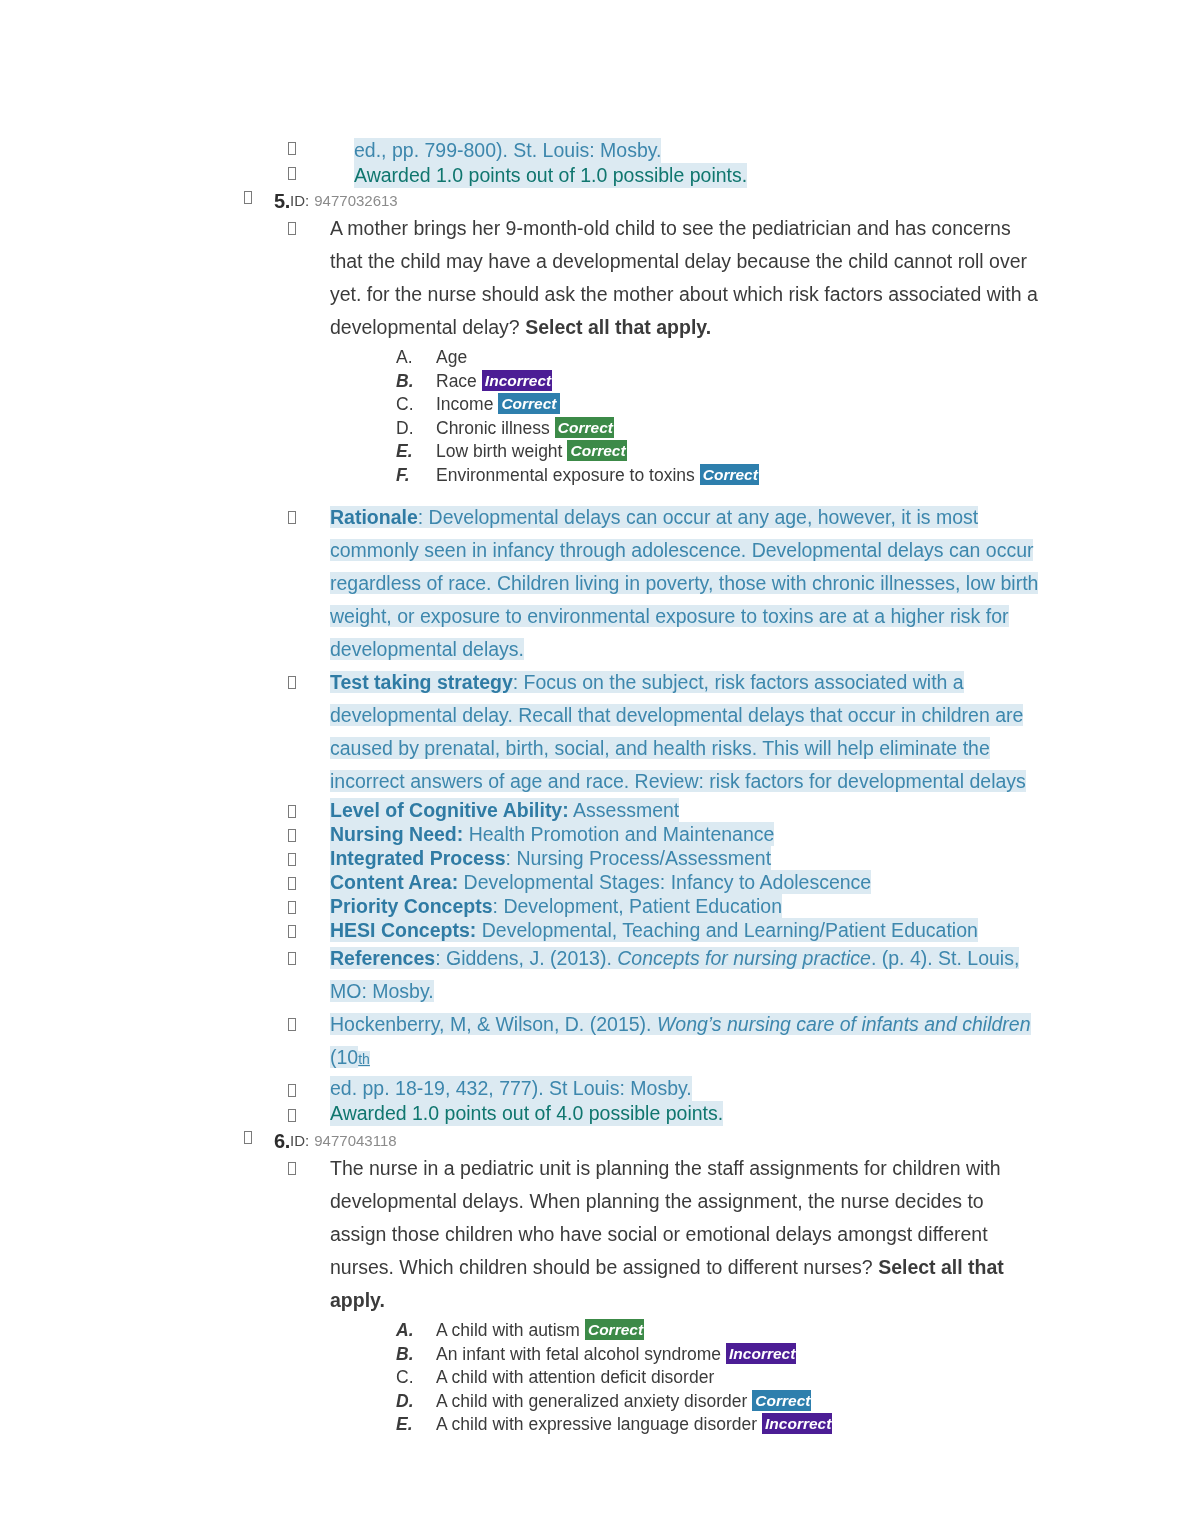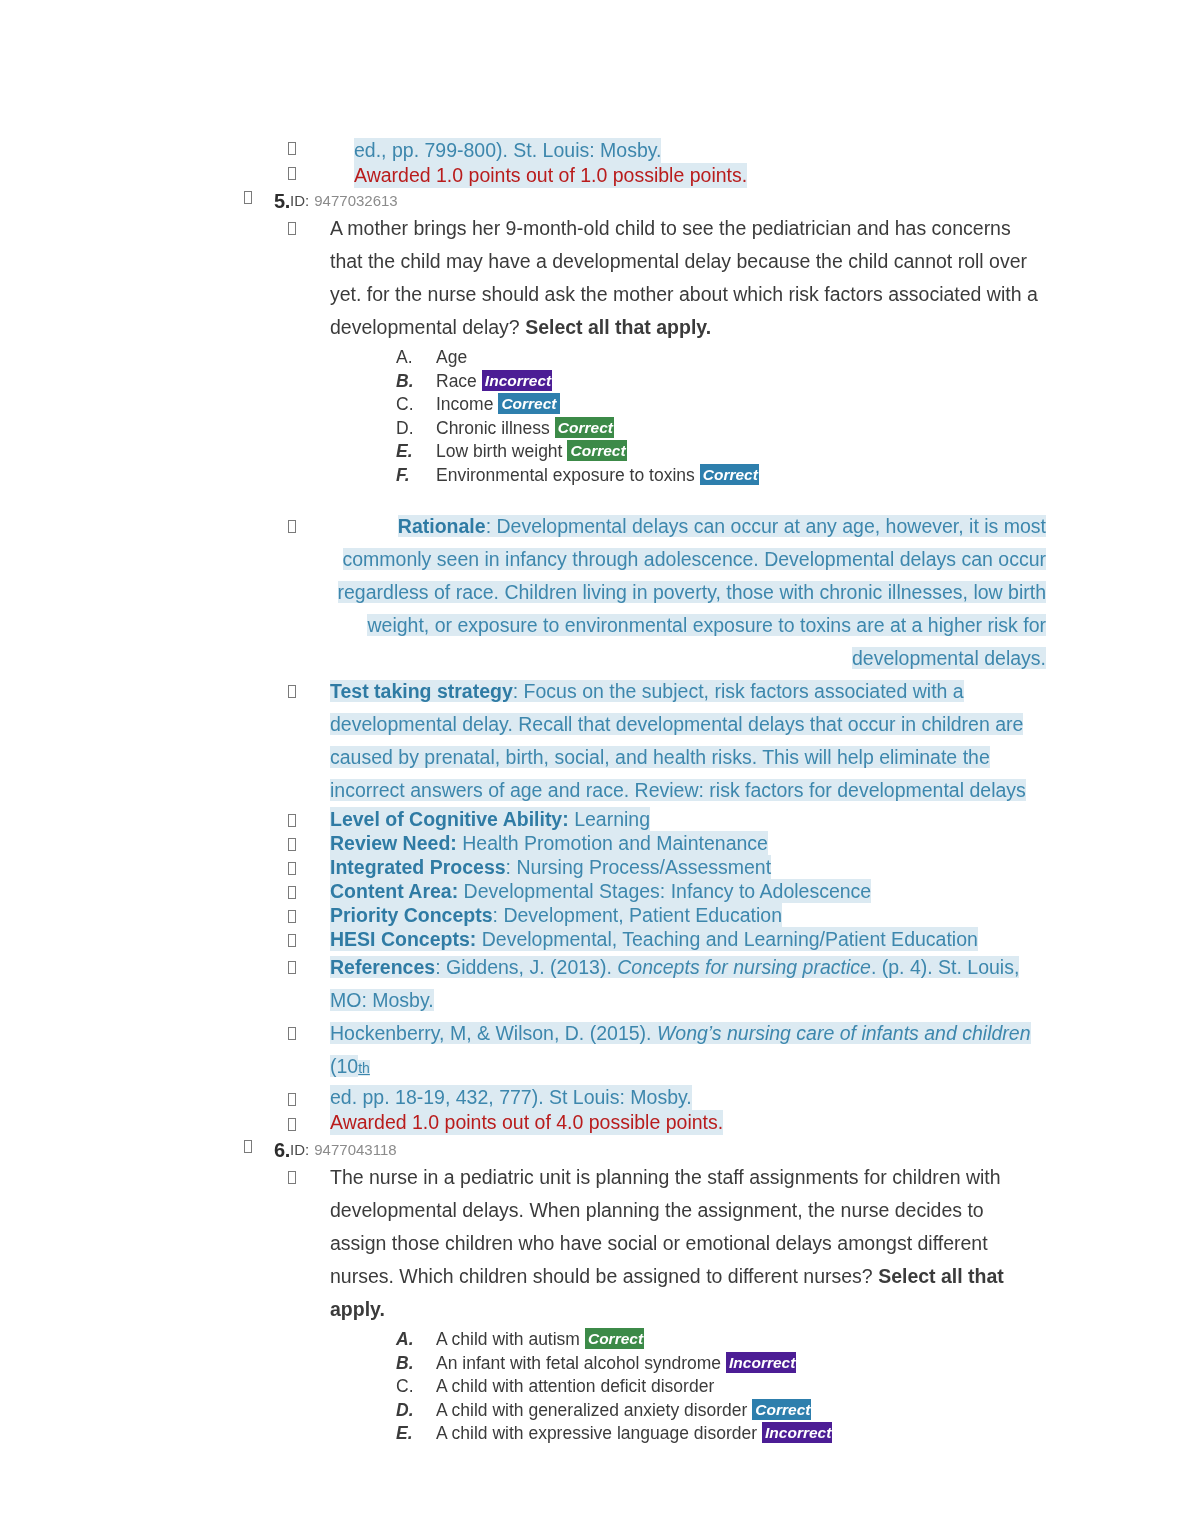--- a/index.html
+++ b/index.html
@@ -60,21 +60,21 @@
     -webkit-box-decoration-break: clone;
   }
   .teal {
     color: #3d87ad;
   }
   .teal-b {
     color: #2f7ba4;
     font-weight: bold;
   }
   .gray {
-    color: #b91c1c;
+    color: #0f766e;
   }
   .ital { font-style: italic; }
   .bold { font-weight: bold; }
 
   
   .ref-line {
     font-size: 19.5px;
     line-height: 25px;
     padding-bottom: 0px;
     gap: 12px;
@@ -232,42 +232,42 @@
       <span class="opt-text">Low birth weight</span>
       <span class="badge correct-green clip">Correct</span>
     </div>
     <div class="opt">
       <span class="opt-letter sel">F.</span>
       <span class="opt-text">Environmental exposure to toxins</span>
       <span class="badge correct-blue clip">Correct</span>
     </div>
   </div>
 
-  <div class="row lvl-body" style="margin-top:23px;text-align:right;">
+  <div class="row lvl-body" style="margin-top:14px;">
     <span class="tofu" style="margin-top:8px;"><span class="tofu-box"></span></span>
     <span class="bullet-gap"></span>
     <div class="para"><span class="hl teal-b">Rationale</span><span class="hl teal">: Developmental delays can occur at any age, however, it is most commonly seen in infancy through adolescence. Developmental delays can occur regardless of race. Children living in poverty, those with chronic illnesses, low birth weight, or exposure to environmental exposure to toxins are at a higher risk for developmental delays.</span></div>
   </div>
 
   <div class="row lvl-body">
     <span class="tofu" style="margin-top:8px;"><span class="tofu-box"></span></span>
     <span class="bullet-gap"></span>
     <div class="para"><span class="hl teal-b">Test taking strategy</span><span class="hl teal">: Focus on the subject, risk factors associated with a developmental delay. Recall that developmental delays that occur in children are caused by prenatal, birth, social, and health risks. This will help eliminate the incorrect answers of age and race. Review: risk factors for developmental delays</span></div>
   </div>
 
   <div class="row lvl-meta meta-line">
     <span class="tofu" style="margin-top:3px;"><span class="tofu-box"></span></span>
     <span class="bullet-gap"></span>
-    <span class="hl"><span class="teal-b">Level of Cognitive Ability:</span><span class="teal"> Learning</span></span>
-  </div>
-
-  <div class="row lvl-meta meta-line">
-    <span class="tofu" style="margin-top:3px;"><span class="tofu-box"></span></span>
-    <span class="bullet-gap"></span>
-    <span class="hl"><span class="teal-b">Review Need:</span><span class="teal"> Health Promotion and Maintenance</span></span>
+    <span class="hl"><span class="teal-b">Level of Cognitive Ability:</span><span class="teal"> Assessment</span></span>
+  </div>
+
+  <div class="row lvl-meta meta-line">
+    <span class="tofu" style="margin-top:3px;"><span class="tofu-box"></span></span>
+    <span class="bullet-gap"></span>
+    <span class="hl"><span class="teal-b">Nursing Need:</span><span class="teal"> Health Promotion and Maintenance</span></span>
   </div>
 
   <div class="row lvl-meta meta-line">
     <span class="tofu" style="margin-top:3px;"><span class="tofu-box"></span></span>
     <span class="bullet-gap"></span>
     <span class="hl"><span class="teal-b">Integrated Process</span><span class="teal">: Nursing Process/Assessment</span></span>
   </div>
 
   <div class="row lvl-meta meta-line">
     <span class="tofu" style="margin-top:3px;"><span class="tofu-box"></span></span>

